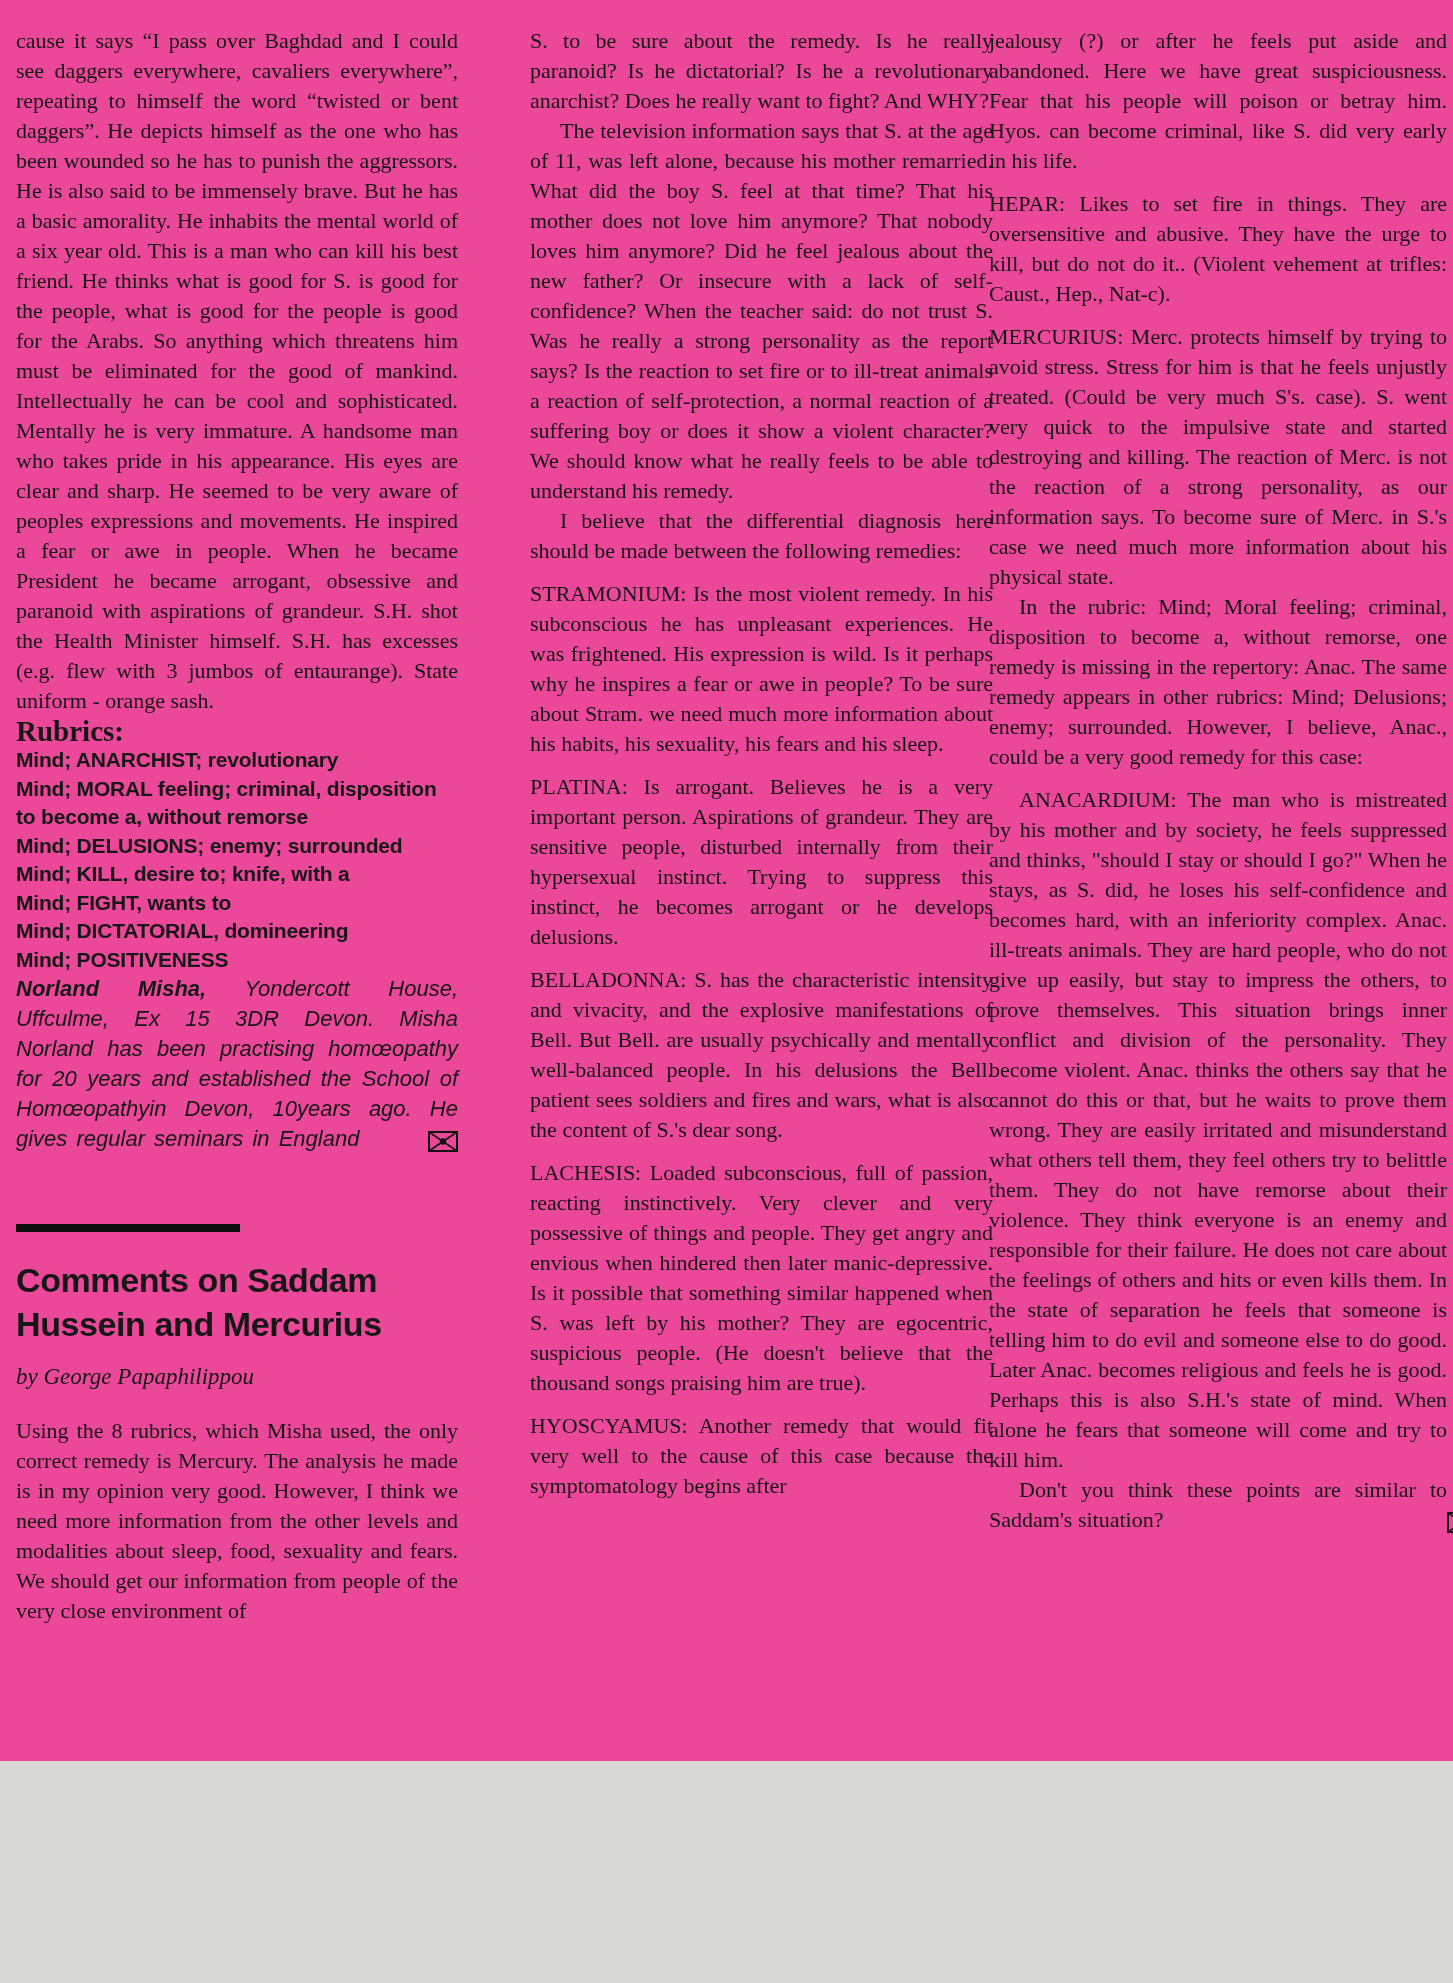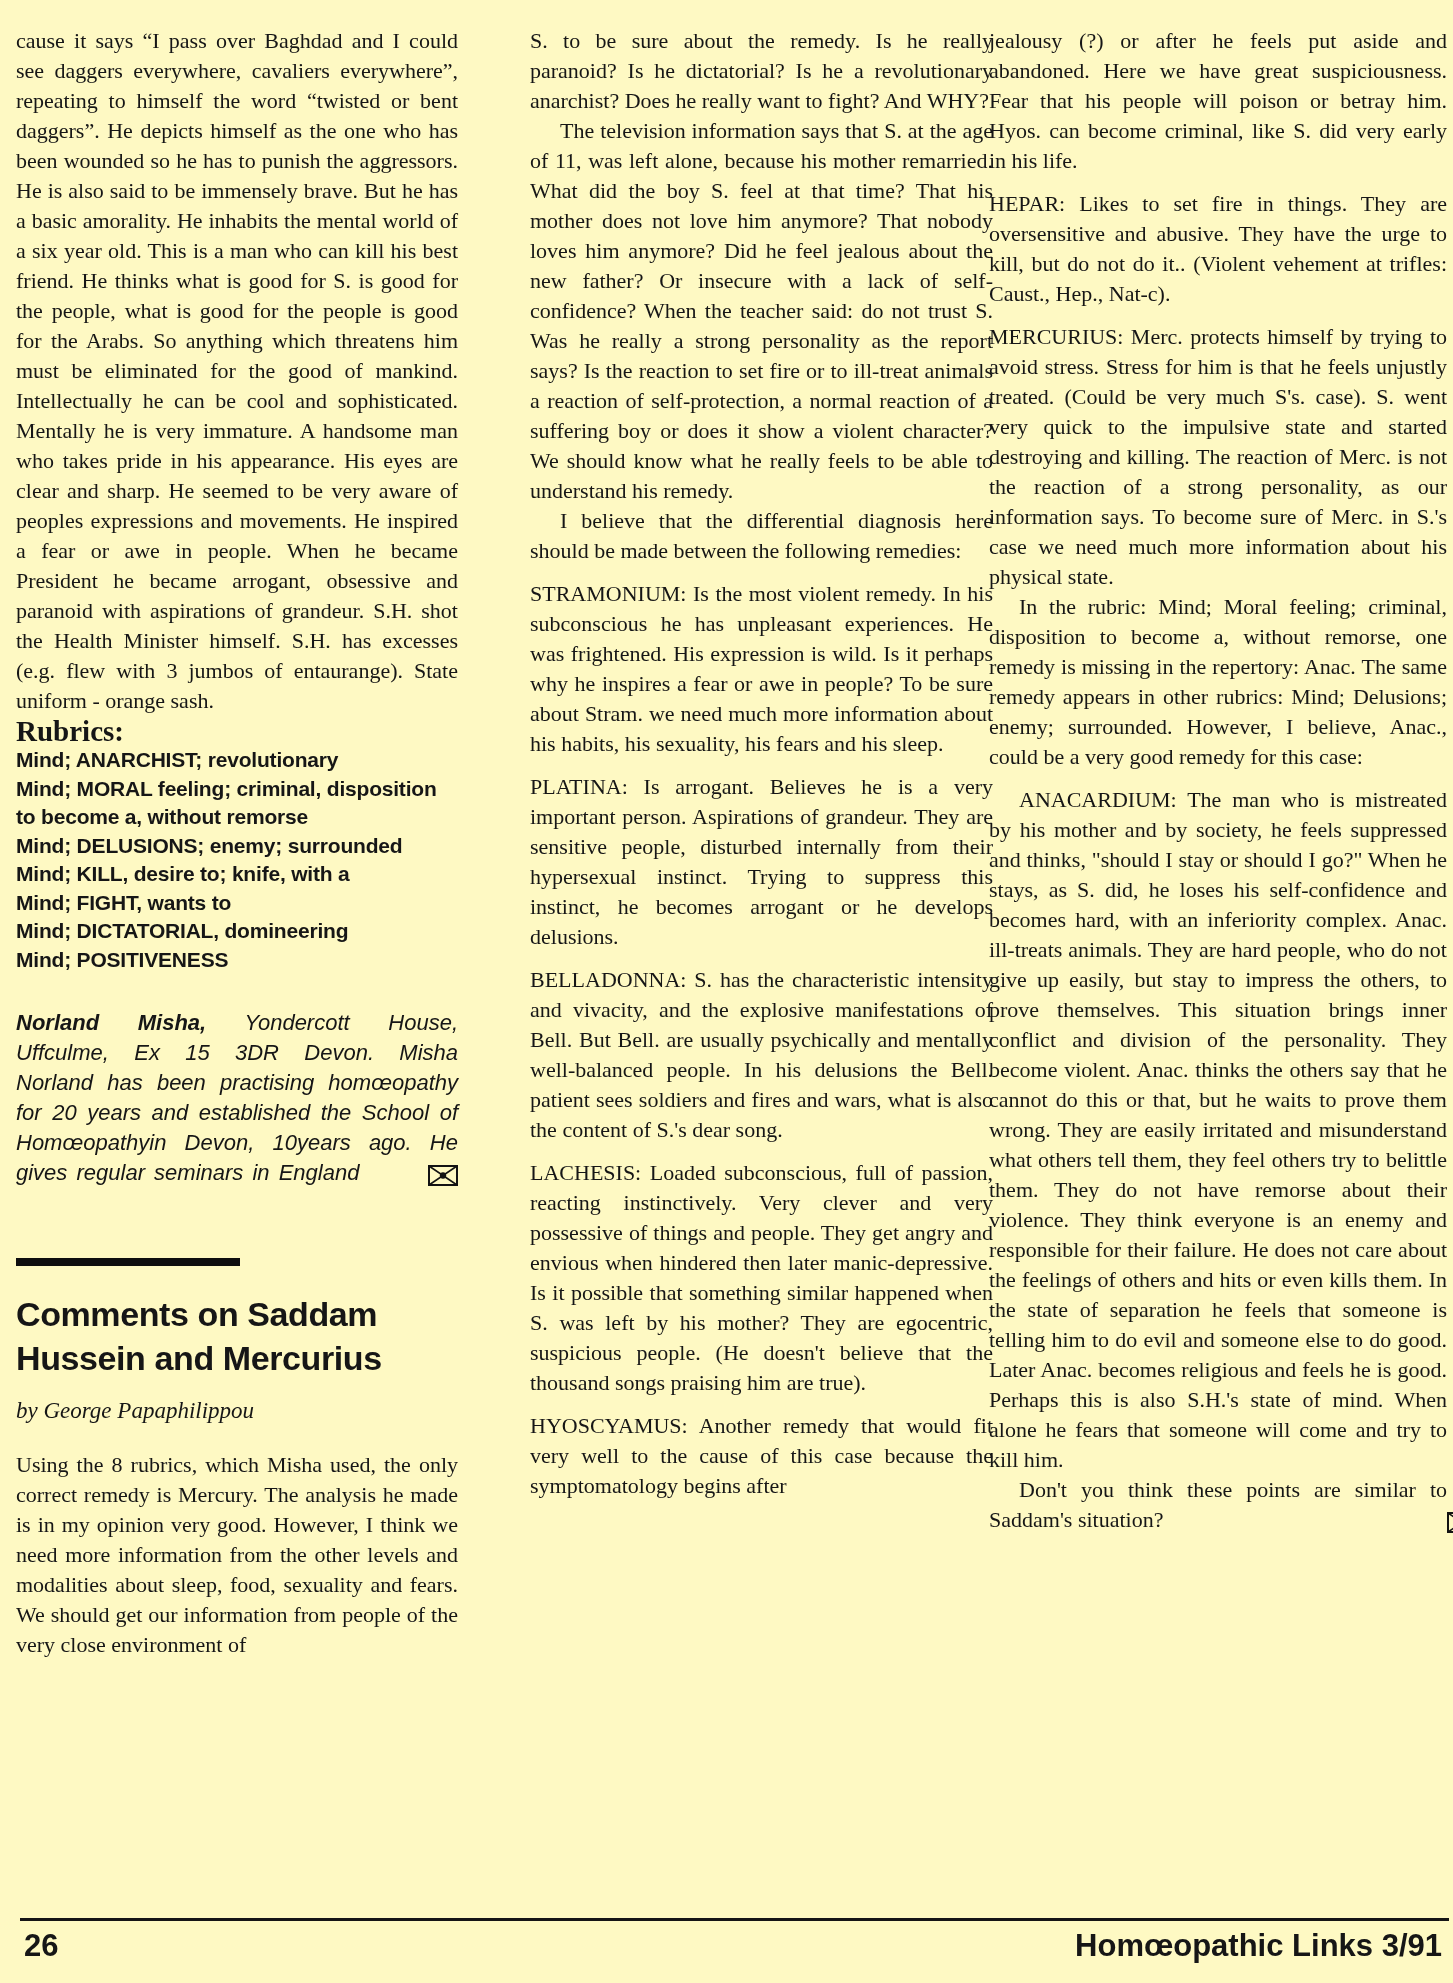--- a/index.html
+++ b/index.html
@@ -1,20 +1,20 @@
 <!DOCTYPE html>
 <html><head>
 <meta charset="utf-8">
 <style>
   html,body{margin:0;padding:0;background:#d8d8d4;}
   .page{
     position:relative;
-    width:1453px;height:1983px;
+    width:1453px;height:1761px;
     margin:0 auto;
-    background:#fef9c3;
+    background:#ec4899;
     color:#161616;
     overflow:hidden;
     font-family:"Liberation Serif", serif;
   }
   .col{position:absolute;top:26px;}
   .col-1{left:16px;width:442px;}
   .col-2{left:530px;width:463px;}
   .col-3{left:989px;width:458px;}
 
   .body-para{
@@ -34,21 +34,20 @@
   .rubric-list{margin-top:0;}
   .rubric-line{
     font-family:"Liberation Sans", sans-serif;
     font-weight:600;
     font-size:21px;line-height:28.5px;
     text-align:left;
     letter-spacing:-0.2px;
   }
 
   .bio{
-    margin-top:34px;
     font-family:"Liberation Sans", sans-serif;
     font-style:italic;
     font-size:22px;line-height:30px;
     text-align:justify;
     position:relative;
     word-spacing:3px;
   }
   .bio-lead{font-weight:bold;}
 
   .divider{

